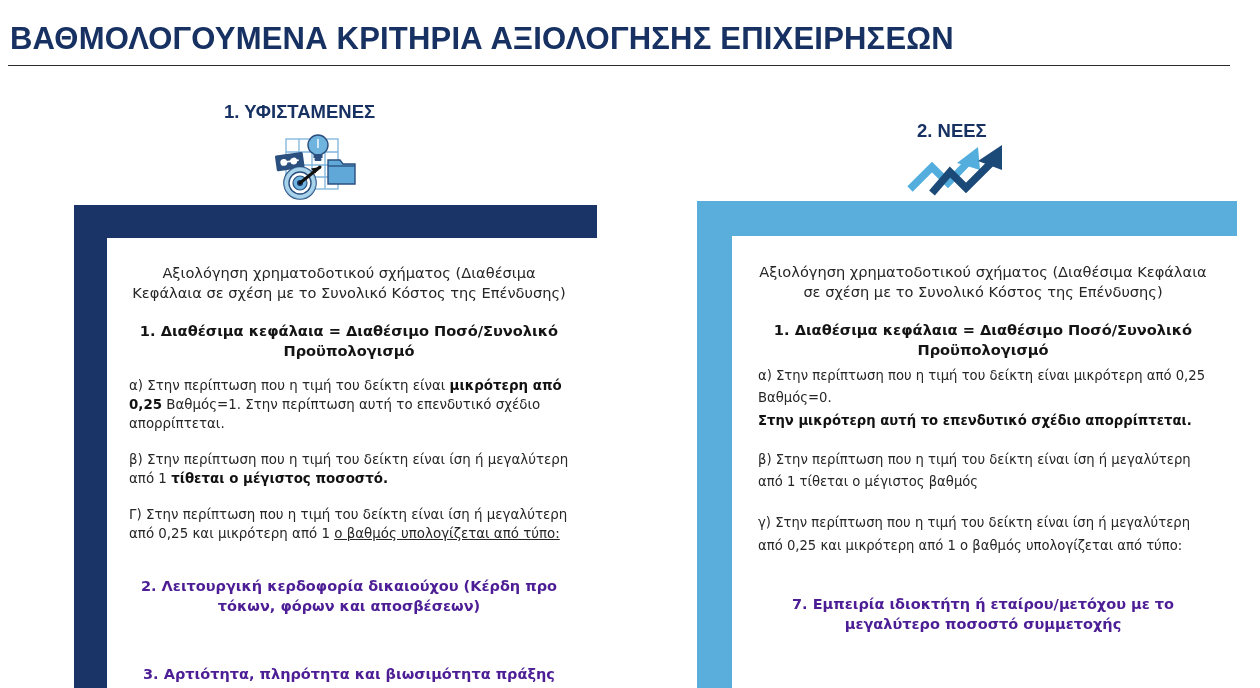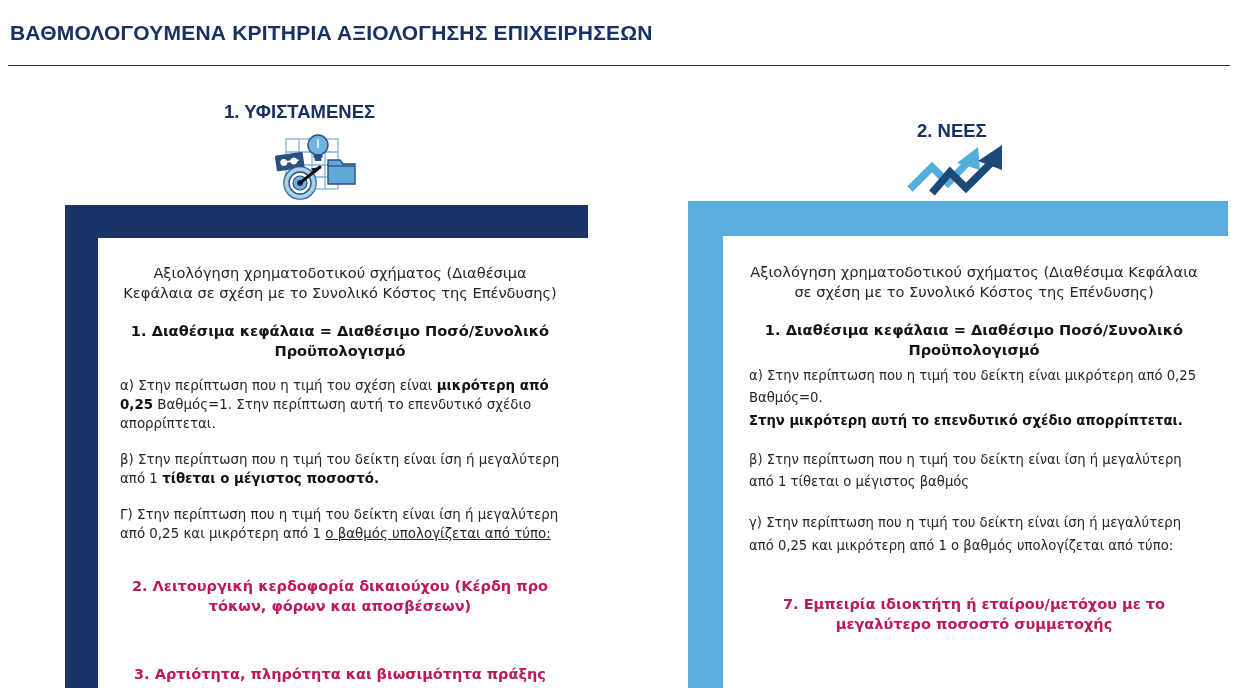--- a/index.html
+++ b/index.html
@@ -15,21 +15,21 @@
     overflow: hidden;
     font-family: "DejaVu Sans", "Liberation Sans", sans-serif;
     color: #1a1a1a;
   }
 
   
   .slide-title {
     position: absolute;
     left: 10px;
     top: 21px;
-    font-size: 21px;
+    font-size: 31px;
     font-weight: bold;
     letter-spacing: 0.2px;
     color: #173162;
     white-space: nowrap;
     font-family: "Liberation Sans", "DejaVu Sans", sans-serif;
   }
   .title-rule {
     position: absolute;
     left: 8px;
     top: 65px;
@@ -52,20 +52,21 @@
 
   
   .icon-wrap { position: absolute; }
   #icon-left  { left: 268px; top: 131px; width: 94px; height: 72px; }
   #icon-right { left: 906px; top: 139px; width: 112px; height: 58px; }
 
   
   .panel {
     position: absolute;
     box-sizing: border-box;
+    margin-left: 9px;
   }
   .panel-inner {
     position: absolute;
     background: #ffffff;
     box-sizing: border-box;
     overflow: hidden;
   }
   #panel-left {
     left: 65px;  top: 205px;  width: 523px; height: 483px;
     background: #1B3468;
@@ -118,21 +119,21 @@
   }
   .clause-r {
     font-size: 13.2px;
     line-height: 1.72;
     color: #262626;
   }
   .item-bold {
     font-size: 14.5px;
     font-weight: bold;
     line-height: 1.4;
-    color: #be185d;
+    color: #4c1d95;
     text-align: center;
   }
   b, strong { font-weight: bold; color: #111111; }
   .u { text-decoration: underline; }
 
   .sp-22 { height: 22px; }
   .sp-18 { height: 18px; }
   .sp-16 { height: 16px; }
   .sp-14 { height: 14px; }
   .sp-4  { height: 4px;  }
@@ -212,21 +213,21 @@
     <div class="body-text" id="text-left">
 
       <p class="p-center lead">Αξιολόγηση χρηματοδοτικού σχήματος (Διαθέσιμα Κεφάλαια σε σχέση με το Συνολικό Κόστος της Επένδυσης)</p>
 
       <div class="sp-18"></div>
 
       <p class="p-center head-bold">1. Διαθέσιμα κεφάλαια = Διαθέσιμο Ποσό/Συνολικό Προϋπολογισμό</p>
 
       <div class="sp-14"></div>
 
-      <p class="p-left clause"><span>α) Στην περίπτωση που η τιμή του σχέση είναι </span><b>μικρότερη από 0,25</b><span> Βαθμός=1. Στην περίπτωση αυτή το επενδυτικό σχέδιο απορρίπτεται.</span></p>
+      <p class="p-left clause"><span>α) Στην περίπτωση που η τιμή του δείκτη είναι </span><b>μικρότερη από 0,25</b><span> Βαθμός=1. Στην περίπτωση αυτή το επενδυτικό σχέδιο απορρίπτεται.</span></p>
 
       <div class="sp-16"></div>
 
       <p class="p-left clause"><span>β) Στην περίπτωση που η τιμή του δείκτη είναι ίση ή μεγαλύτερη από 1 </span><b>τίθεται ο μέγιστος ποσοστό.</b></p>
 
       <div class="sp-16"></div>
 
       <p class="p-left clause"><span>Γ) Στην περίπτωση που η τιμή του δείκτη είναι ίση ή μεγαλύτερη από 0,25 και μικρότερη από 1 </span><span class="u">ο βαθμός υπολογίζεται από τύπο:</span></p>
 
       <div class="sp-18"></div>

